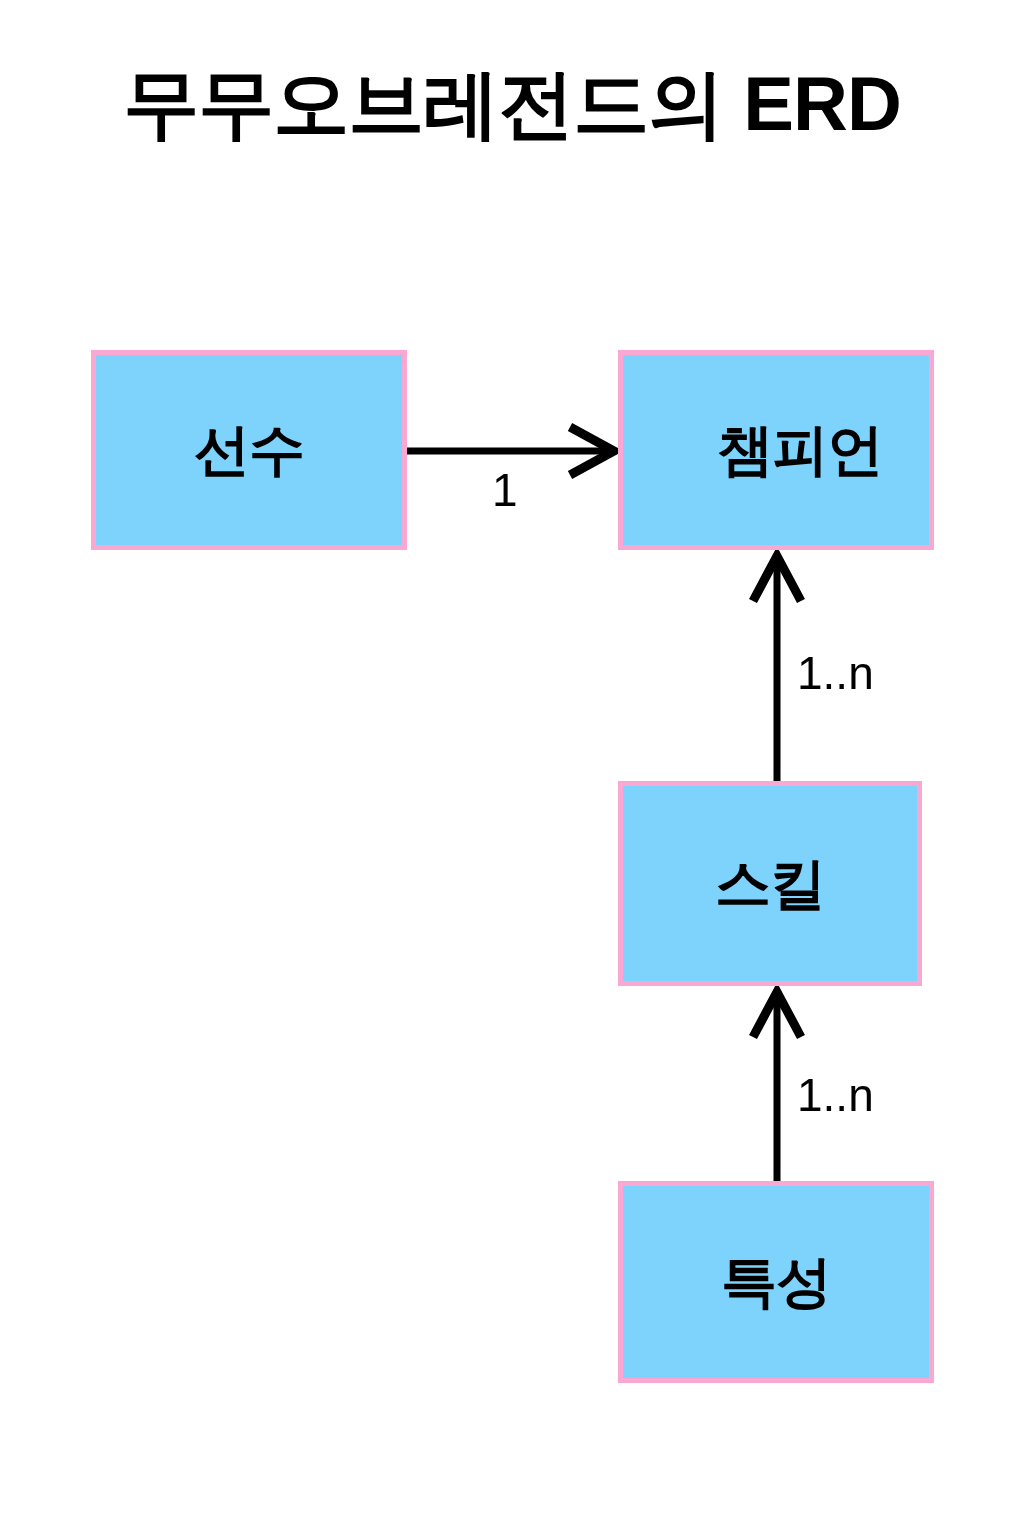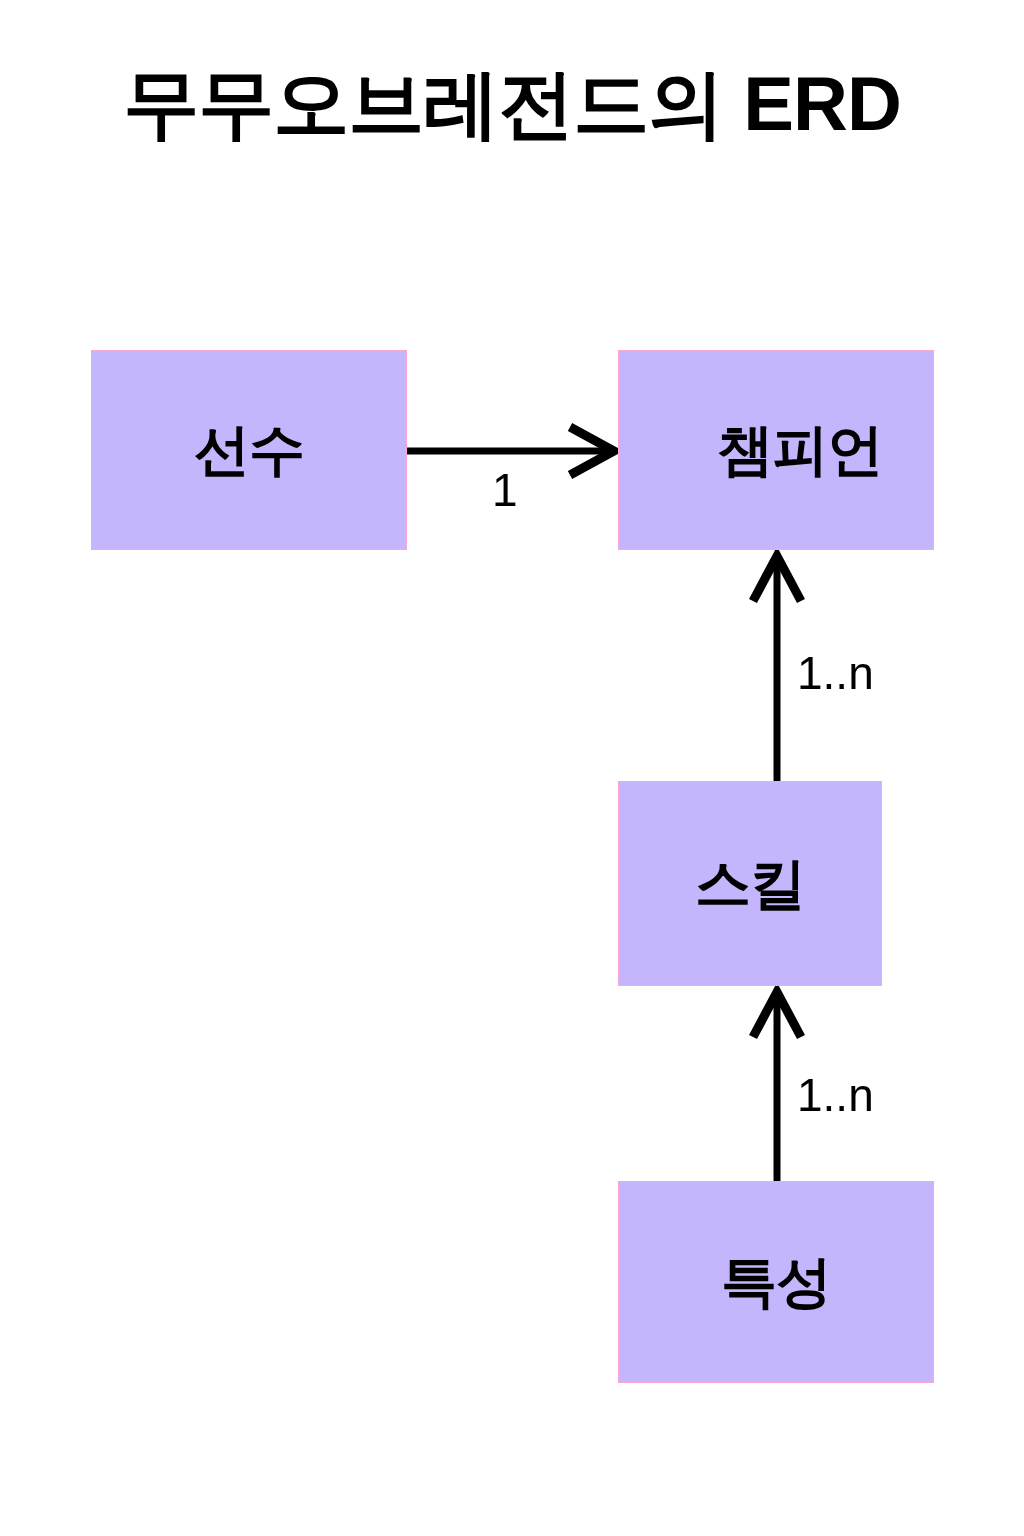--- a/index.html
+++ b/index.html
@@ -26,36 +26,36 @@
     font-size: 76px;
     font-weight: bold;
     line-height: 1;
     color: #000000;
     letter-spacing: -1px;
     white-space: nowrap;
   }
   .entity-box {
     position: absolute;
     box-sizing: border-box;
-    border: 1px solid #f9a8d4;
-    background: #c4b5fd;
+    border: 5px solid #f9a8d4;
+    background: #7dd3fc;
     display: flex;
     align-items: center;
     justify-content: center;
   }
   .entity-label {
     font-size: 56px;
     font-weight: bold;
     color: #000000;
     line-height: 1;
     letter-spacing: -1px;
   }
   #box-player   { left: 91px;  top: 350px;  width: 316px; height: 200px; }
   #box-champion { left: 618px; top: 350px;  width: 316px; height: 200px; padding-left: 48px; }
-  #box-skill    { left: 618px; top: 781px;  width: 264px; height: 205px; }
+  #box-skill    { left: 618px; top: 781px;  width: 304px; height: 205px; }
   #box-trait    { left: 618px; top: 1181px; width: 316px; height: 202px; text-align: right; }
 
   #connector-layer {
     position: absolute;
     left: 0;
     top: 0;
     width: 1024px;
     height: 1536px;
     pointer-events: none;
   }

